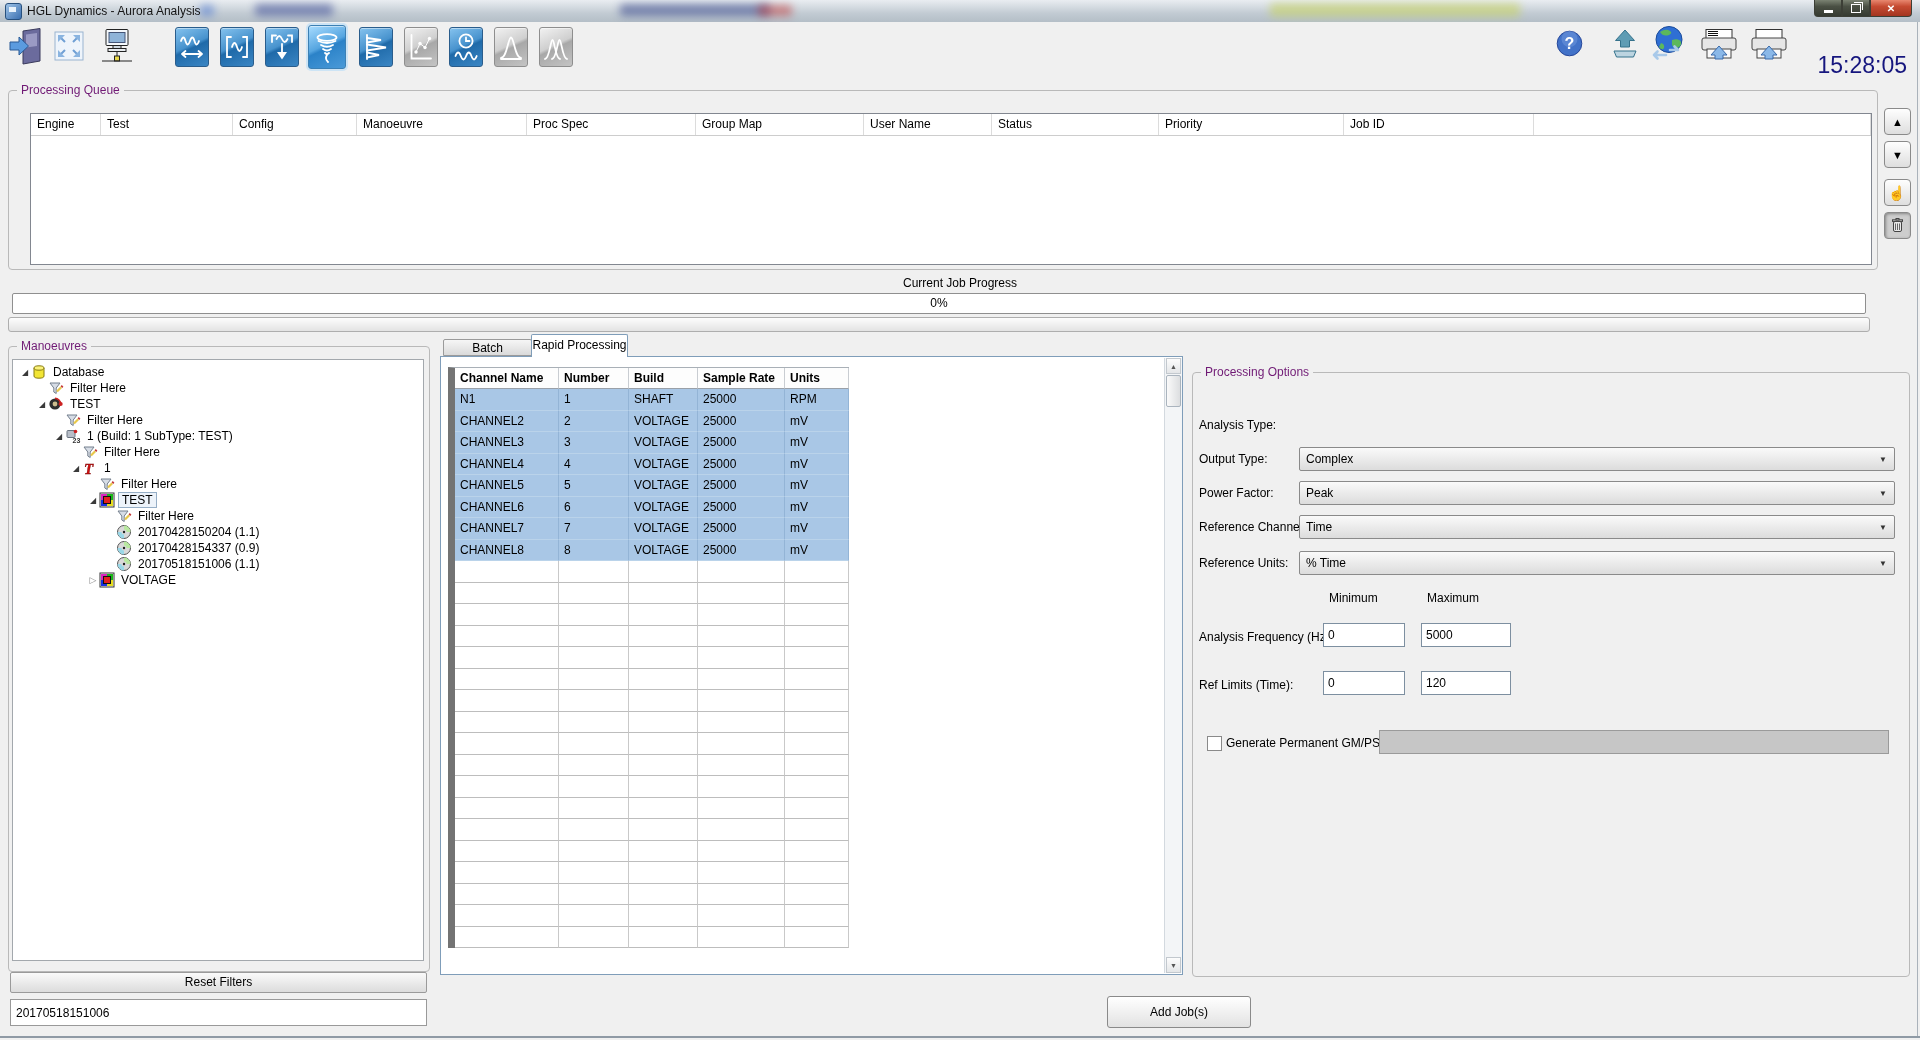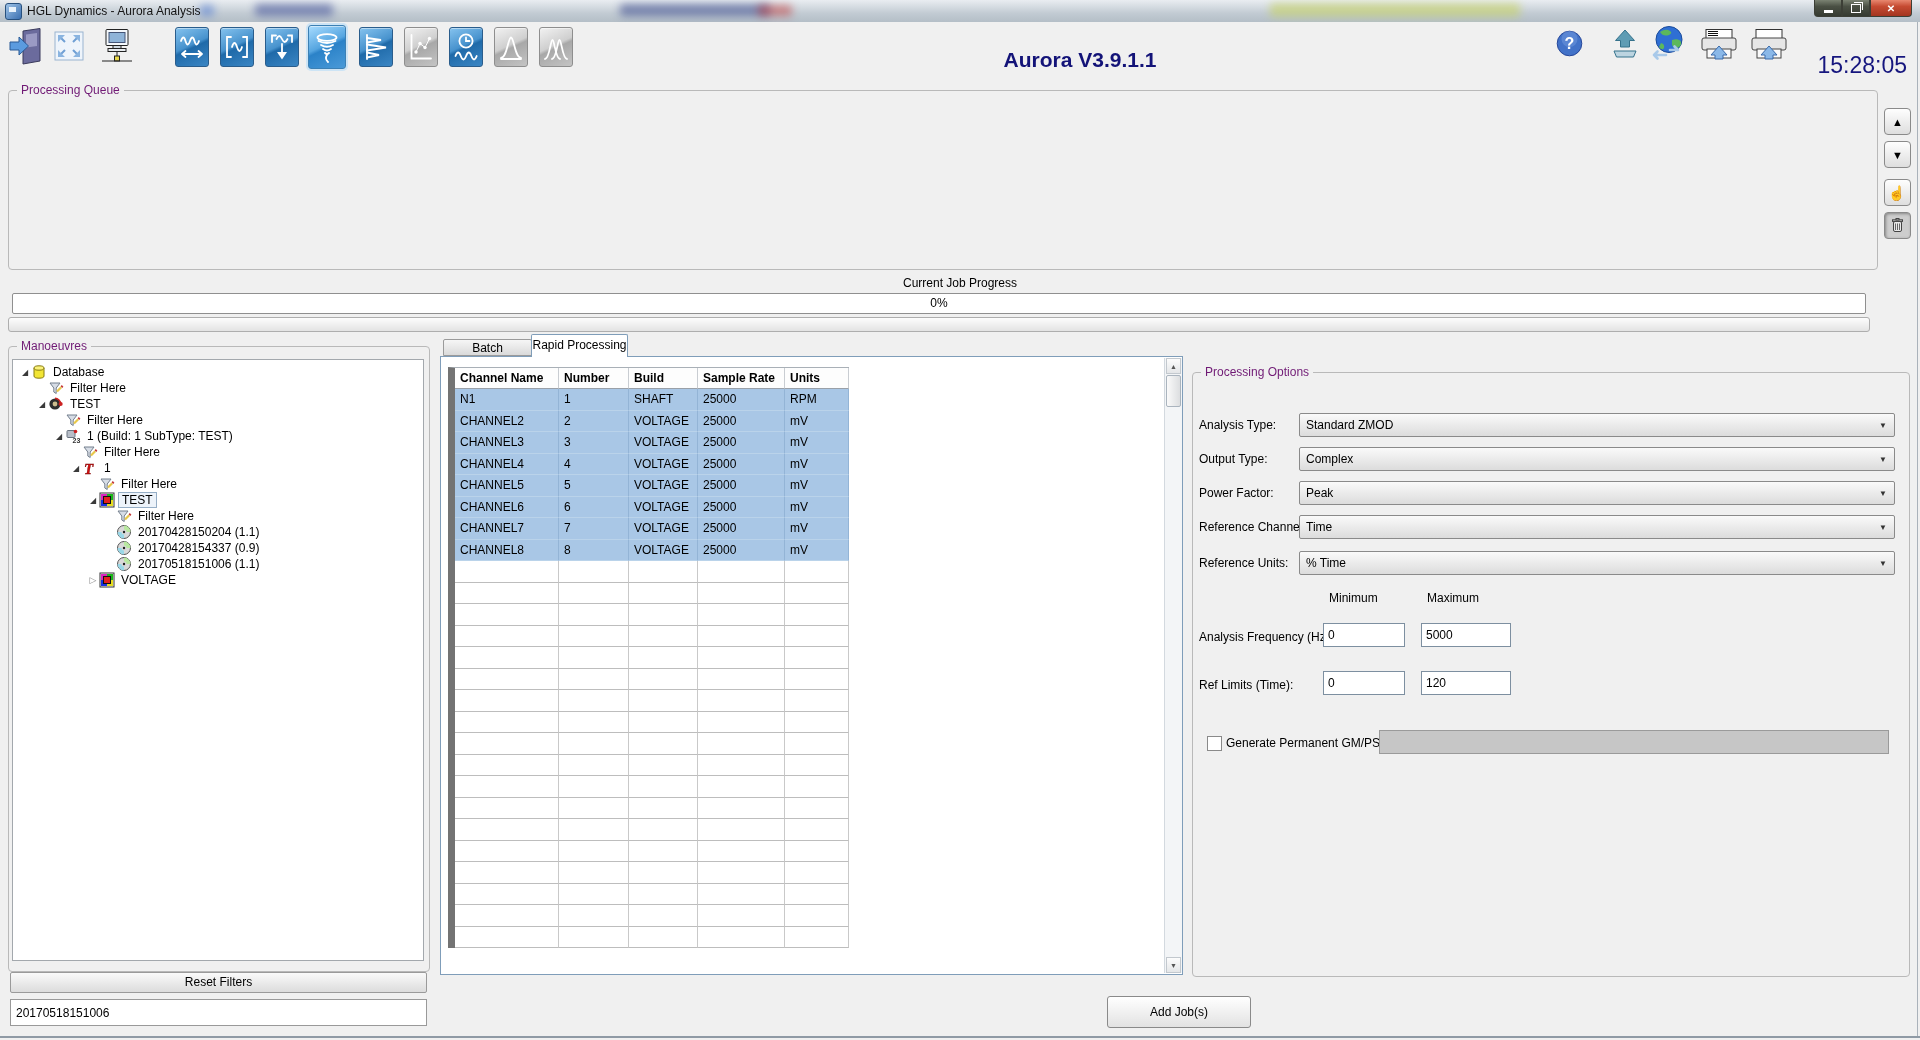--- a/index.html
+++ b/index.html
@@ -127,21 +127,20 @@
     <div class="wb mid">
         <span class="glyph-restore"></span>
       </div>
     <div class="wb close">
         <span>✕</span>
       </div>
   </div>
 </div>
 
 <div id="toolbar">
-  <div id="apptitle">Aurora V3.9.1.1</div>
   <div id="clock">15:28:05</div>
 <div class="launch" style="left: 8px; top: 4px; width: 38px; height: 40px; display: flex; align-items: center; justify-content: center;">
       <svg width="38" height="40" viewBox="0 0 38 40">
         <path d="M15 5 L32 2.5 V35 L15 38 Z" fill="#6b6b9d" stroke="#3a3a5c"></path>
         <path d="M18 8.5 L29 7 V20 L18 21.5 Z" fill="#9a9ac4"></path>
         <path d="M2 16 h9 v-5 l9.5 9 -9.5 9 v-5 h-9 z" fill="#5b9bdf" stroke="#2a5a96"></path>
       </svg>
     </div>
     <div class="launch" style="left: 54px; top: 9px; width: 30px; height: 30px; display: flex; align-items: center; justify-content: center;">
       <svg width="30" height="30" viewBox="0 0 30 30">
@@ -262,20 +261,35 @@
         <rect x="8" y="1.5" width="26" height="9" fill="#fff" stroke="#333"></rect>
         <rect x="4" y="10" width="34" height="12" rx="2" fill="#e6e6e6" stroke="#444"></rect>
         <rect x="9" y="21" width="24" height="9" fill="#fafafa" stroke="#444"></rect>
         <path d="M17 31 v-4 h-4 l8 -9 8 9 h-4 v4 z" fill="#8ab8e8" stroke="#3a6aaa"></path>
       </svg>
     </div>
   </div>
 
 <div class="groupbox" id="queue-group" style="left:8px;top:90px;width:1868px;height:178px">
   <span class="legend">Processing Queue</span>
+  <div id="queue-table">
+    <div id="queue-header">
+        <div class="qh" style="width: 70px;">Engine</div>
+        <div class="qh" style="width: 132px;">Test</div>
+        <div class="qh" style="width: 124px;">Config</div>
+        <div class="qh" style="width: 170px;">Manoeuvre</div>
+        <div class="qh" style="width: 169px;">Proc Spec</div>
+        <div class="qh" style="width: 168px;">Group Map</div>
+        <div class="qh" style="width: 128px;">User Name</div>
+        <div class="qh" style="width: 167px;">Status</div>
+        <div class="qh" style="width: 185px;">Priority</div>
+        <div class="qh" style="width: 190px;">Job ID</div>
+        <div class="qh" style="flex: 1 1 0%;"></div>
+      </div>
+  </div>
 </div>
 
 <div id="prog-label">Current Job Progress</div>
 <div id="prog1"><span>0%</span></div>
 <div id="prog2"></div>
 
 <div class="groupbox" id="man-group" style="left:8px;top:346px;width:420px;height:624px">
   <span class="legend">Manoeuvres</span>
   <div id="treebox">
     <div id="tree" style="padding-top:4px">
@@ -631,21 +645,20 @@
     <div id="sb-thumb"></div>
     <div class="sb-arrow" style="bottom:0">▼</div>
   </div>
 </div>
 
 <div class="groupbox" id="po-group" style="left:1192px;top:372px;width:716px;height:603px">
   <span class="legend">Processing Options</span>
   <div id="po-selects">
       <div class="po-row" style="top: 40px;">
         <span class="po-label">Analysis Type:</span>
-        <div class="dd"><span>Standard ZMOD</span></div>
       </div>
       <div class="po-row" style="top: 74px;">
         <span class="po-label">Output Type:</span>
         <div class="dd"><span>Complex</span></div>
       </div>
       <div class="po-row" style="top: 108px;">
         <span class="po-label">Power Factor:</span>
         <div class="dd"><span>Peak</span></div>
       </div>
       <div class="po-row" style="top: 142px;">

